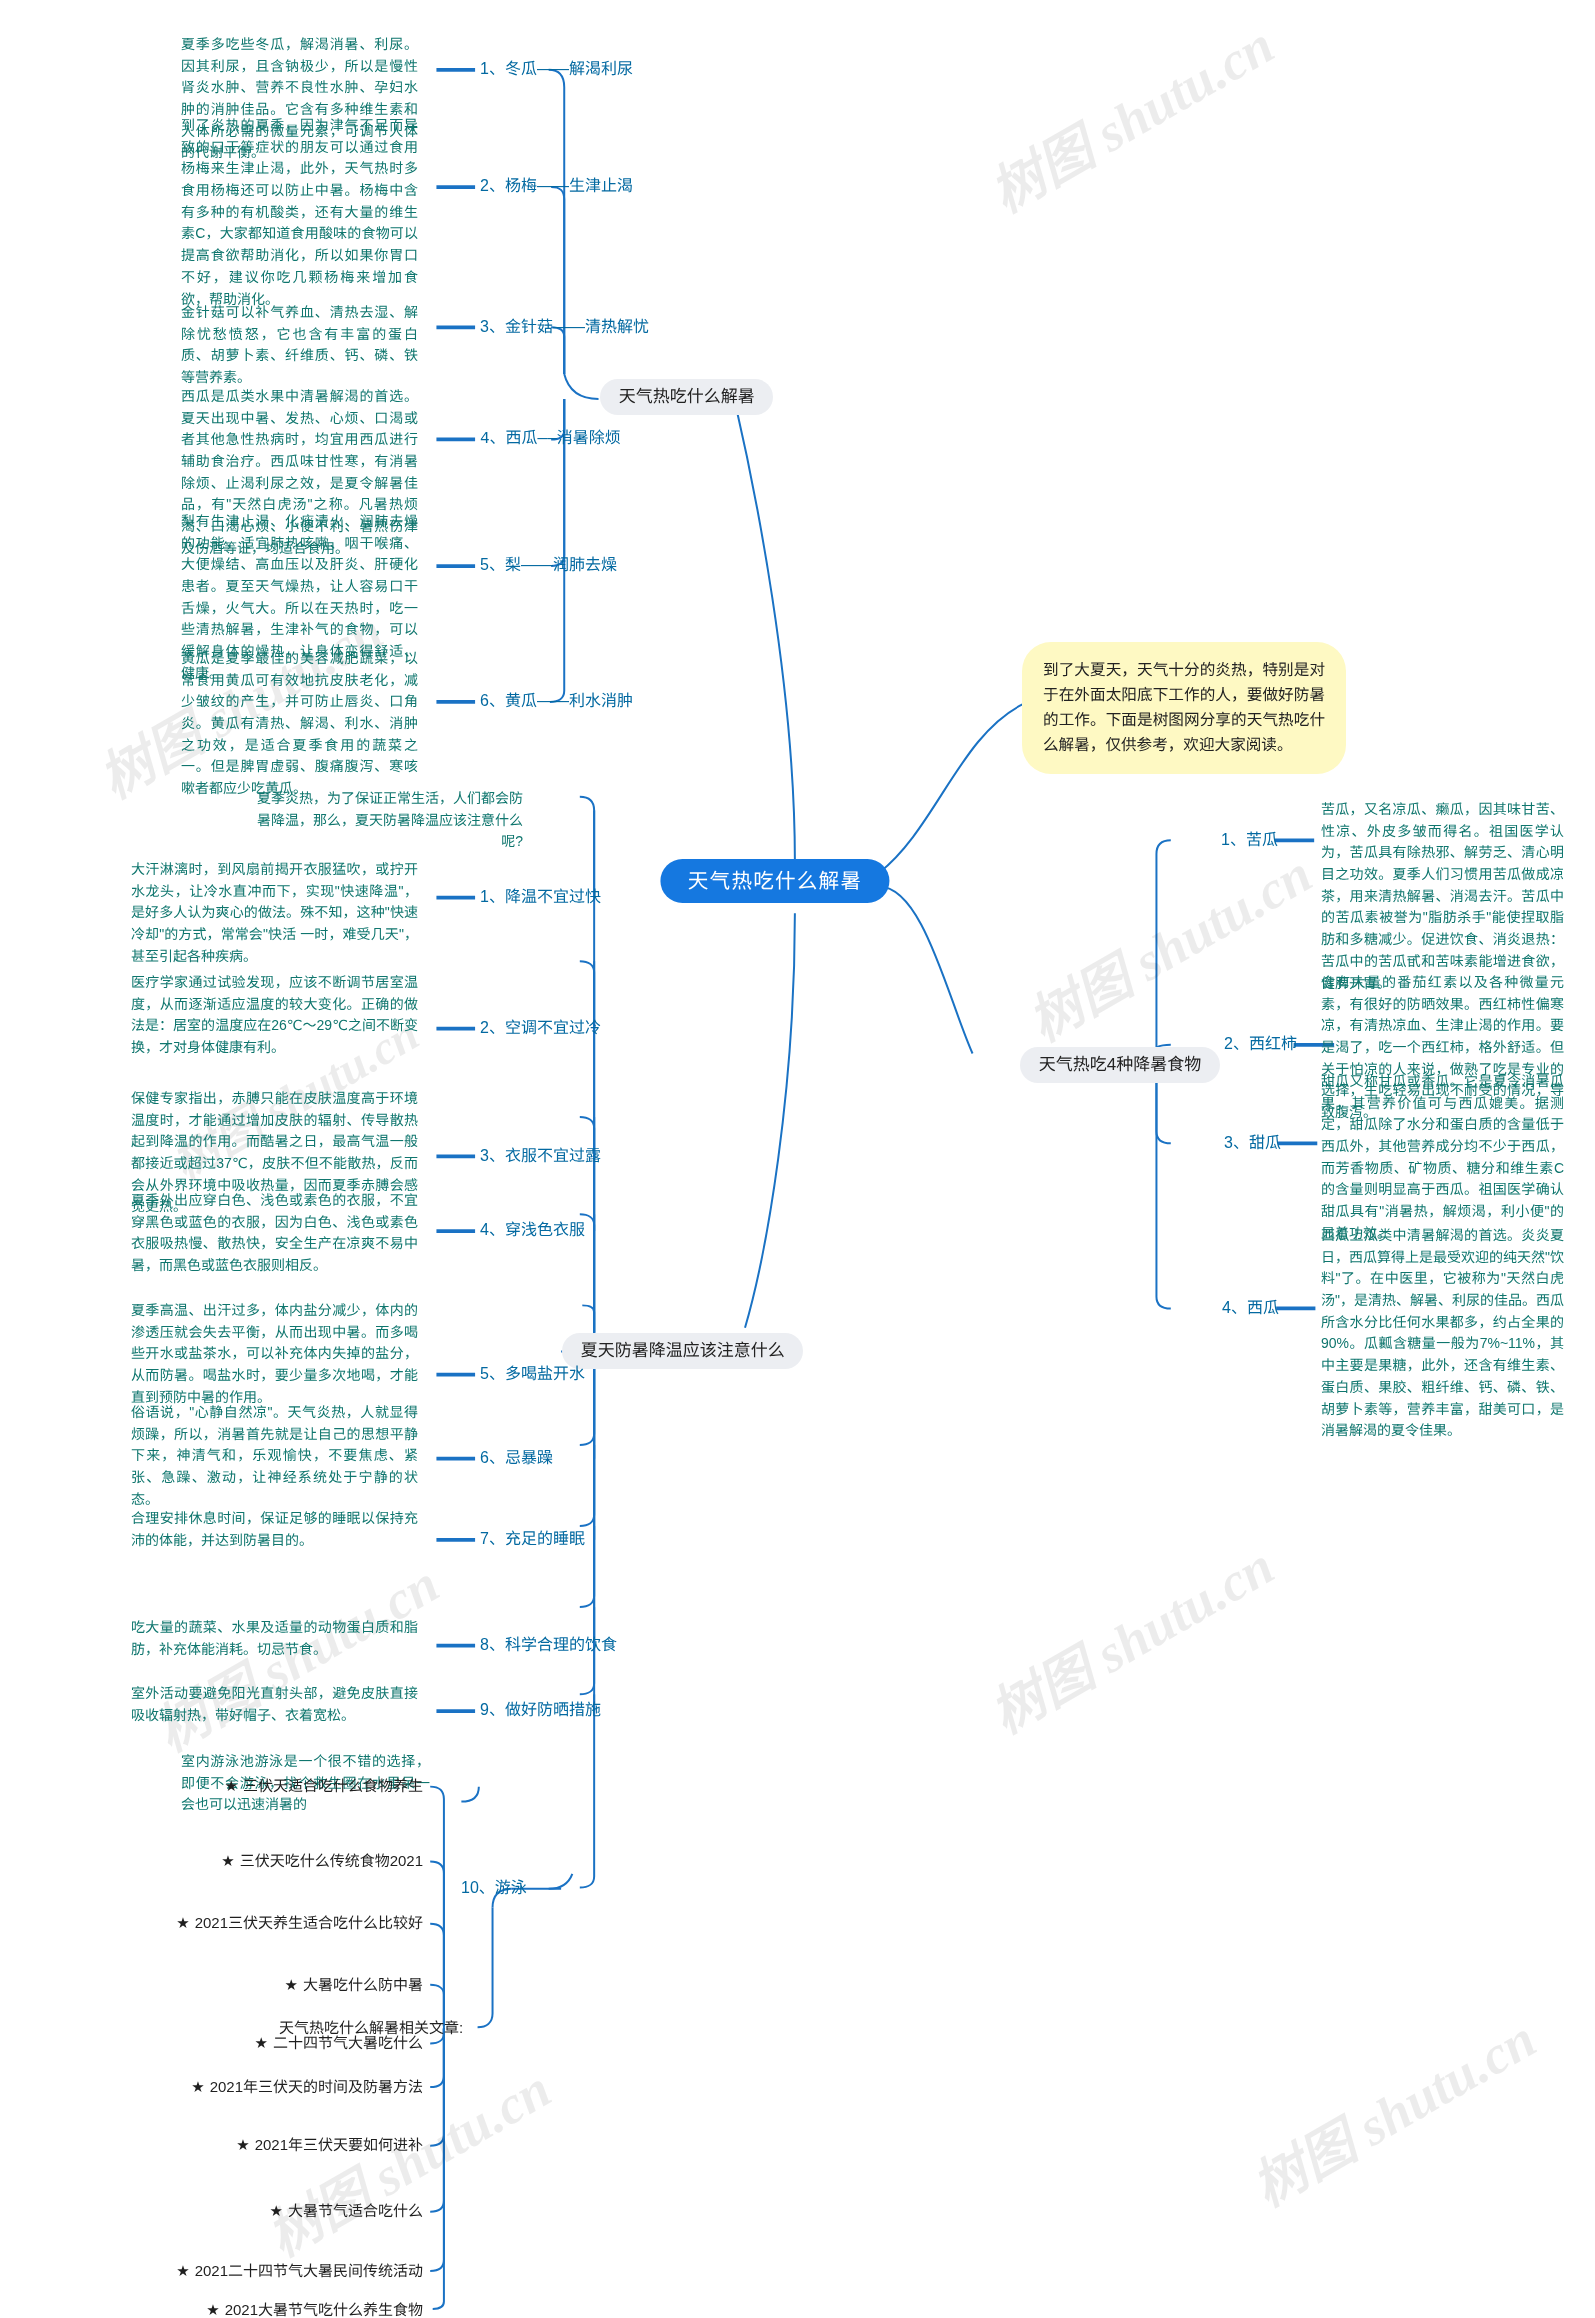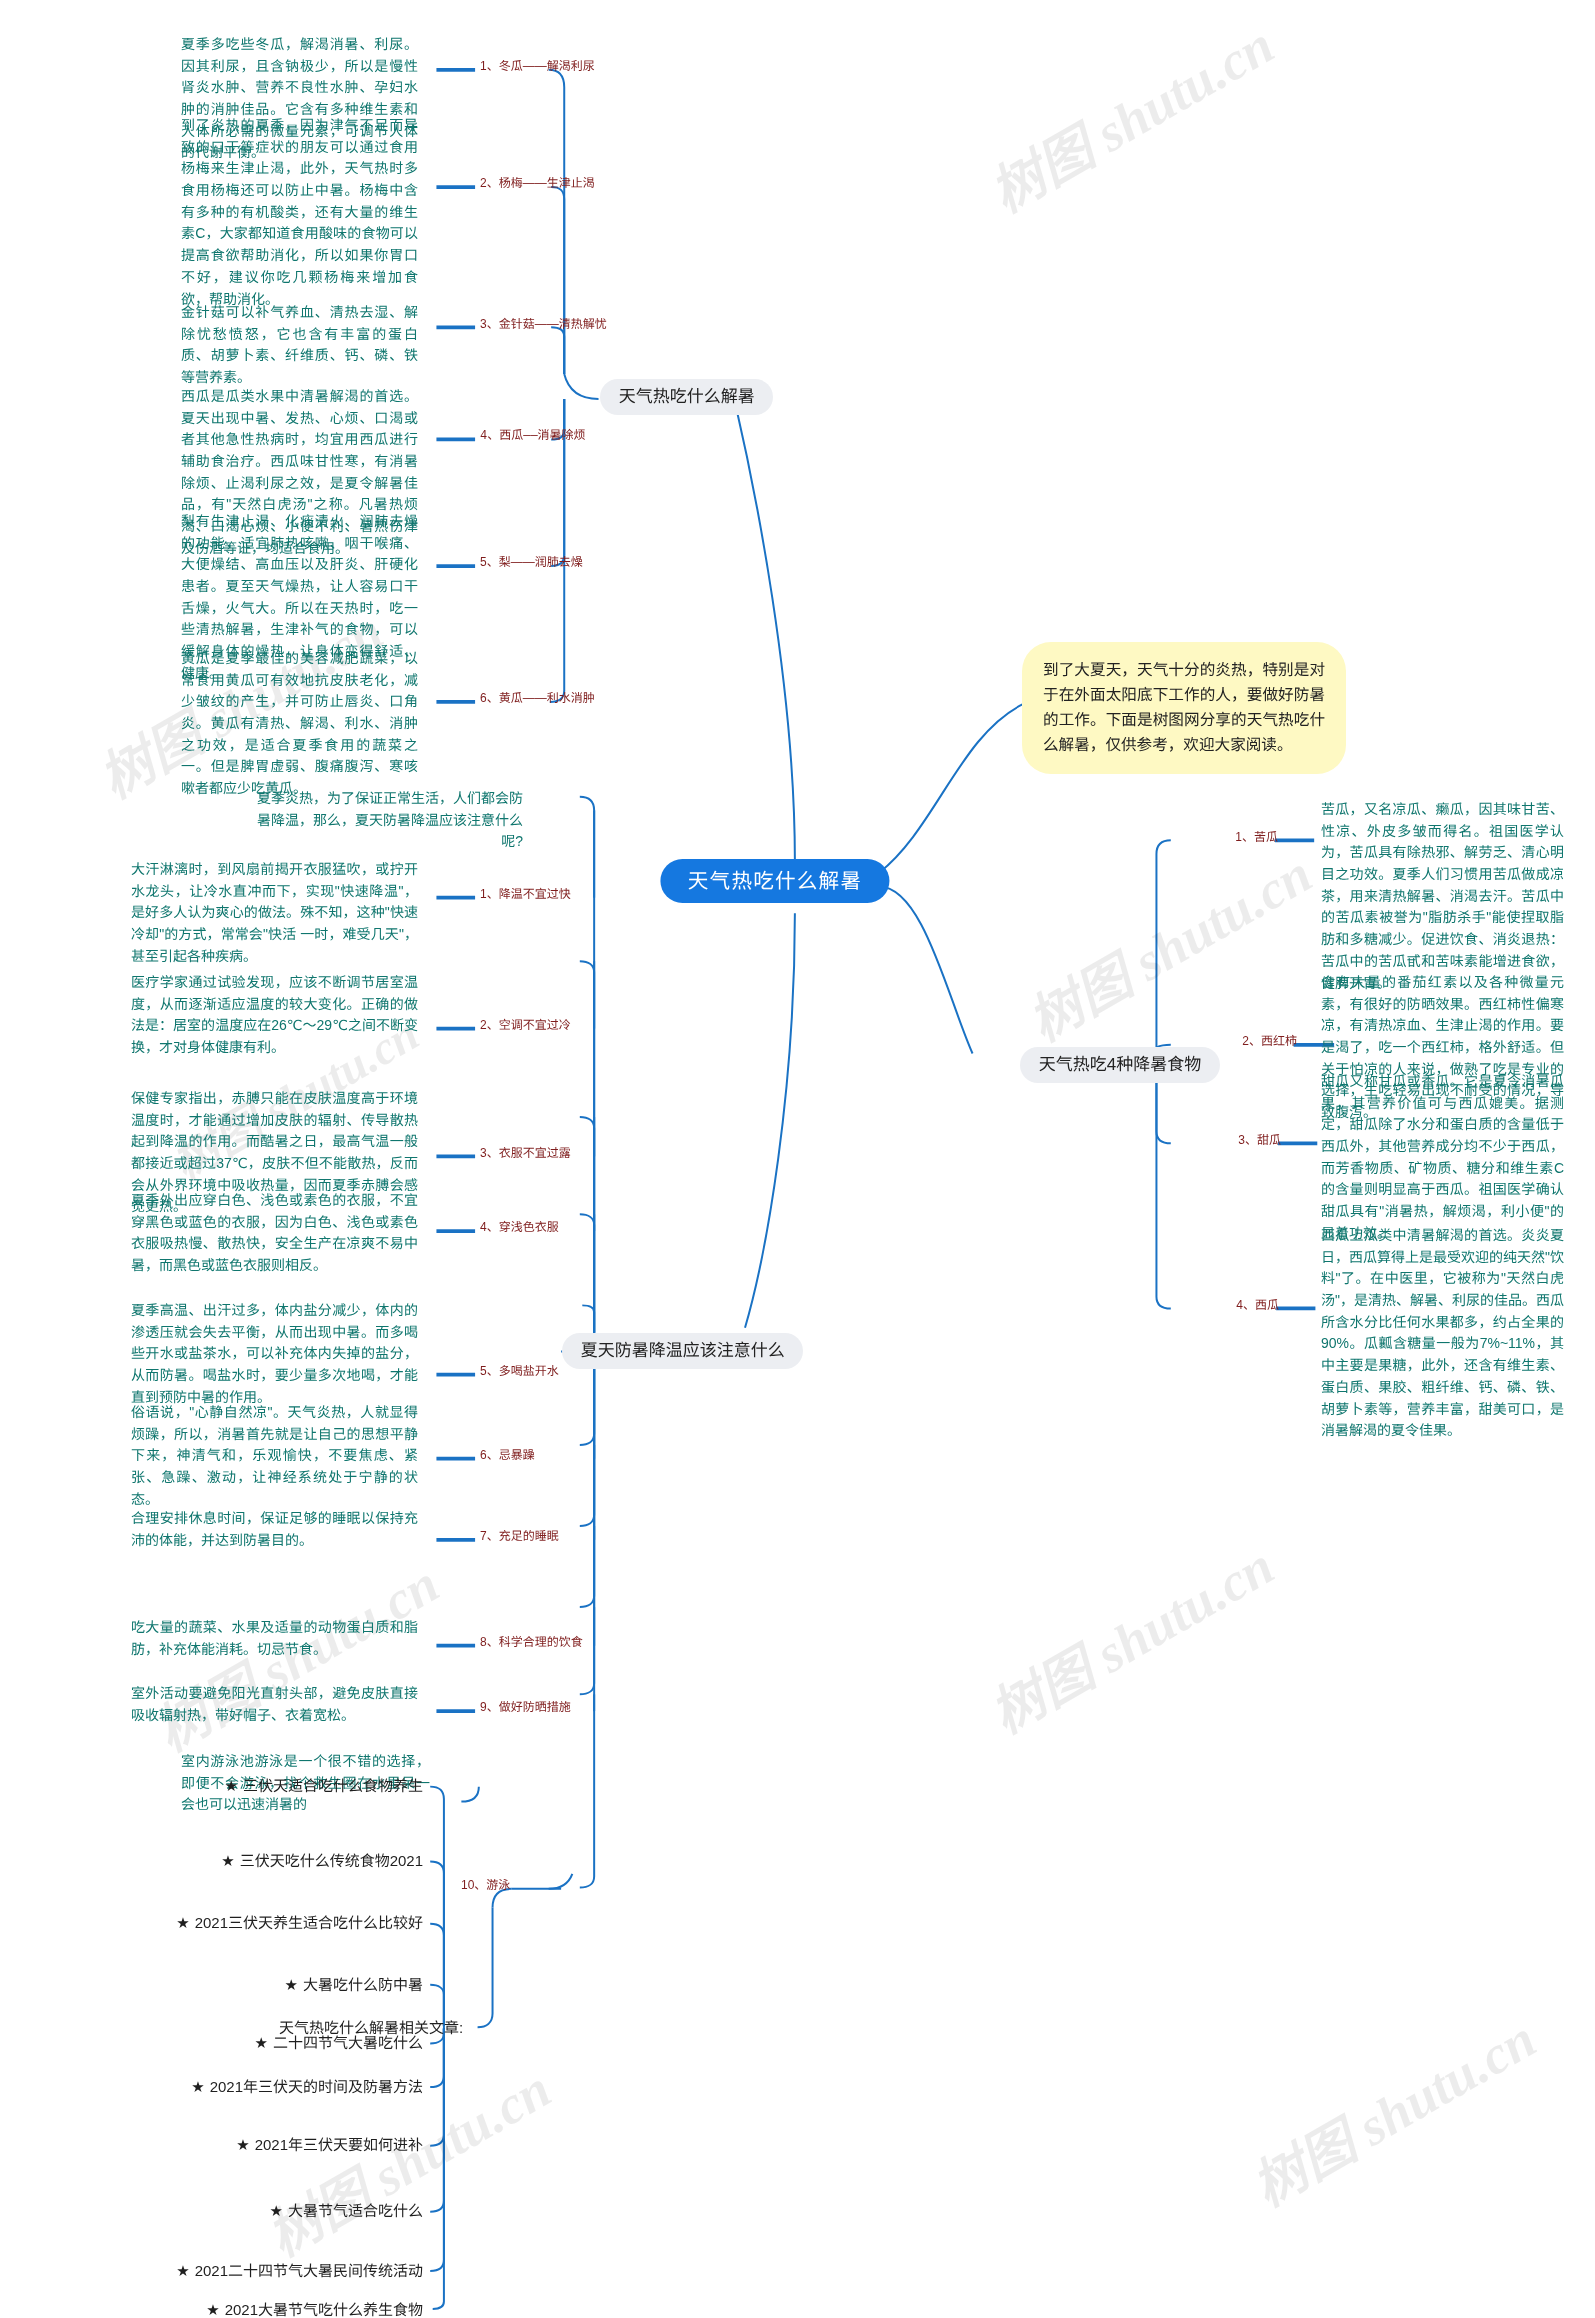--- a/index.html
+++ b/index.html
@@ -27,21 +27,21 @@
     padding:6.9px 18.7px;font-size:17px;white-space:nowrap;line-height:1.3;
   }
   
   .introbox{
     background:#fef9c3;color:#222;border-radius:29px;
     padding:16px 21px;font-size:15.6px;line-height:1.6;
     text-align:justify;
   }
   
   .leaf{
-    font-size:12px;white-space:nowrap;color:#7f1d1d;line-height:1.3;
+    font-size:16px;white-space:nowrap;color:#0369a1;line-height:1.3;
   }
   
   .para{
     font-size:14px;line-height:1.55;color:#0f766e;text-align:justify;
   }
   .para.center{text-align:right;}
   
   .article{
     font-size:15px;white-space:nowrap;color:#1f1f1f;line-height:1.3;
   }

